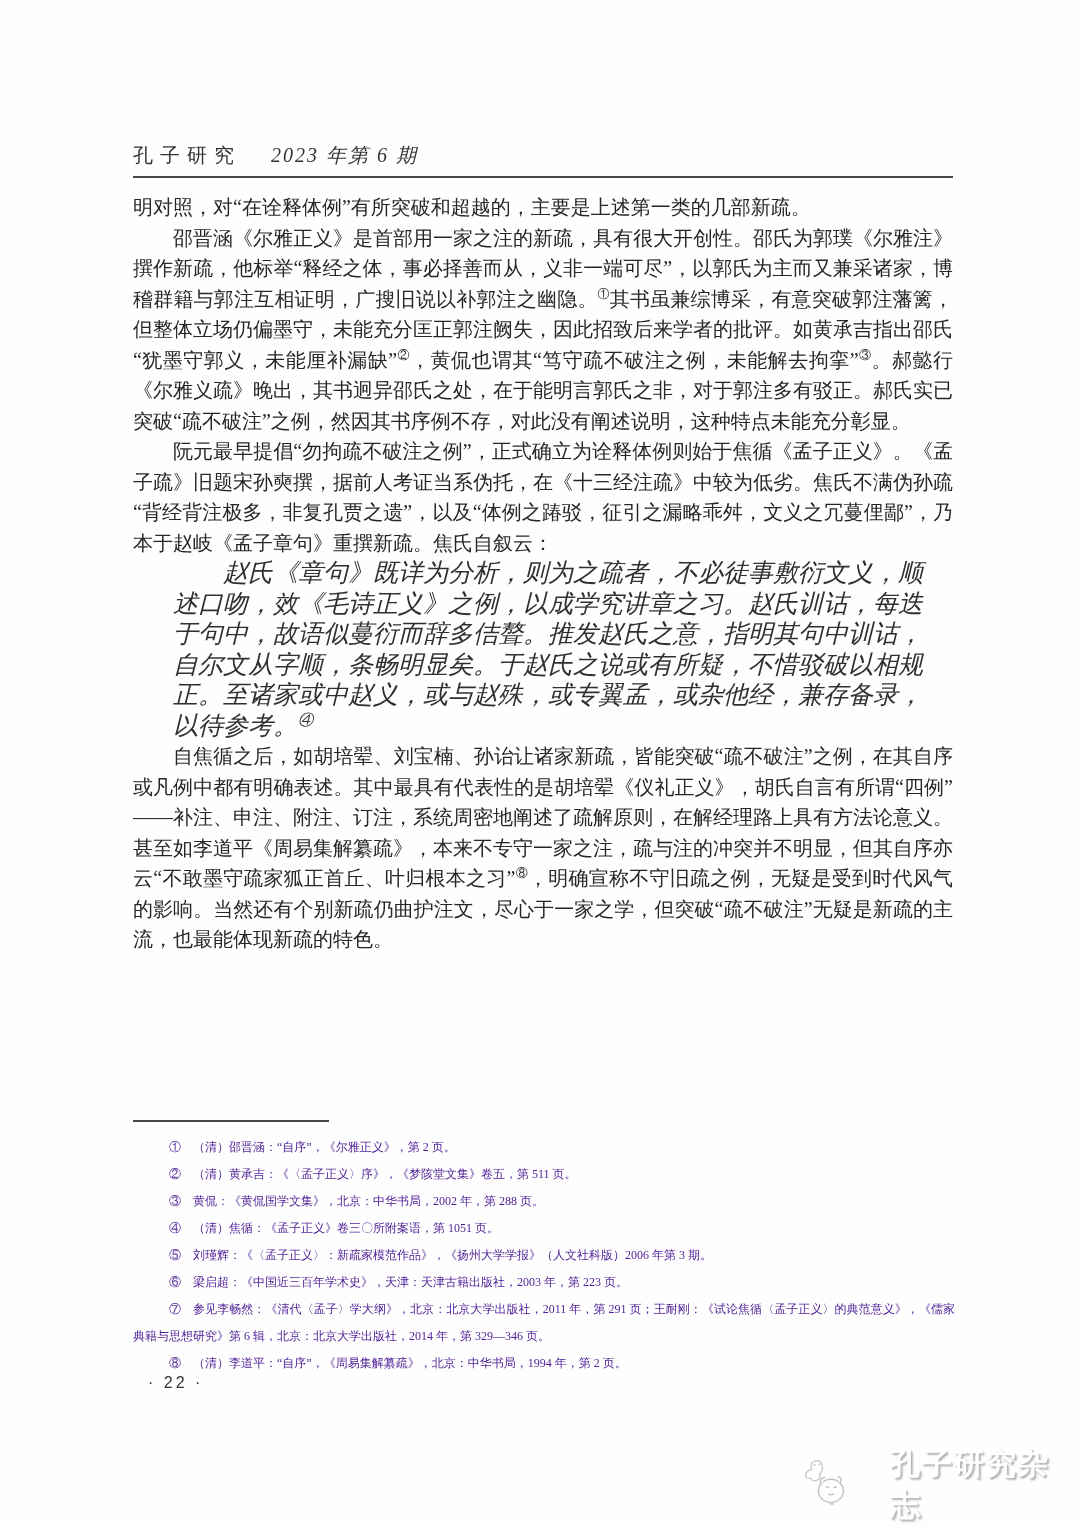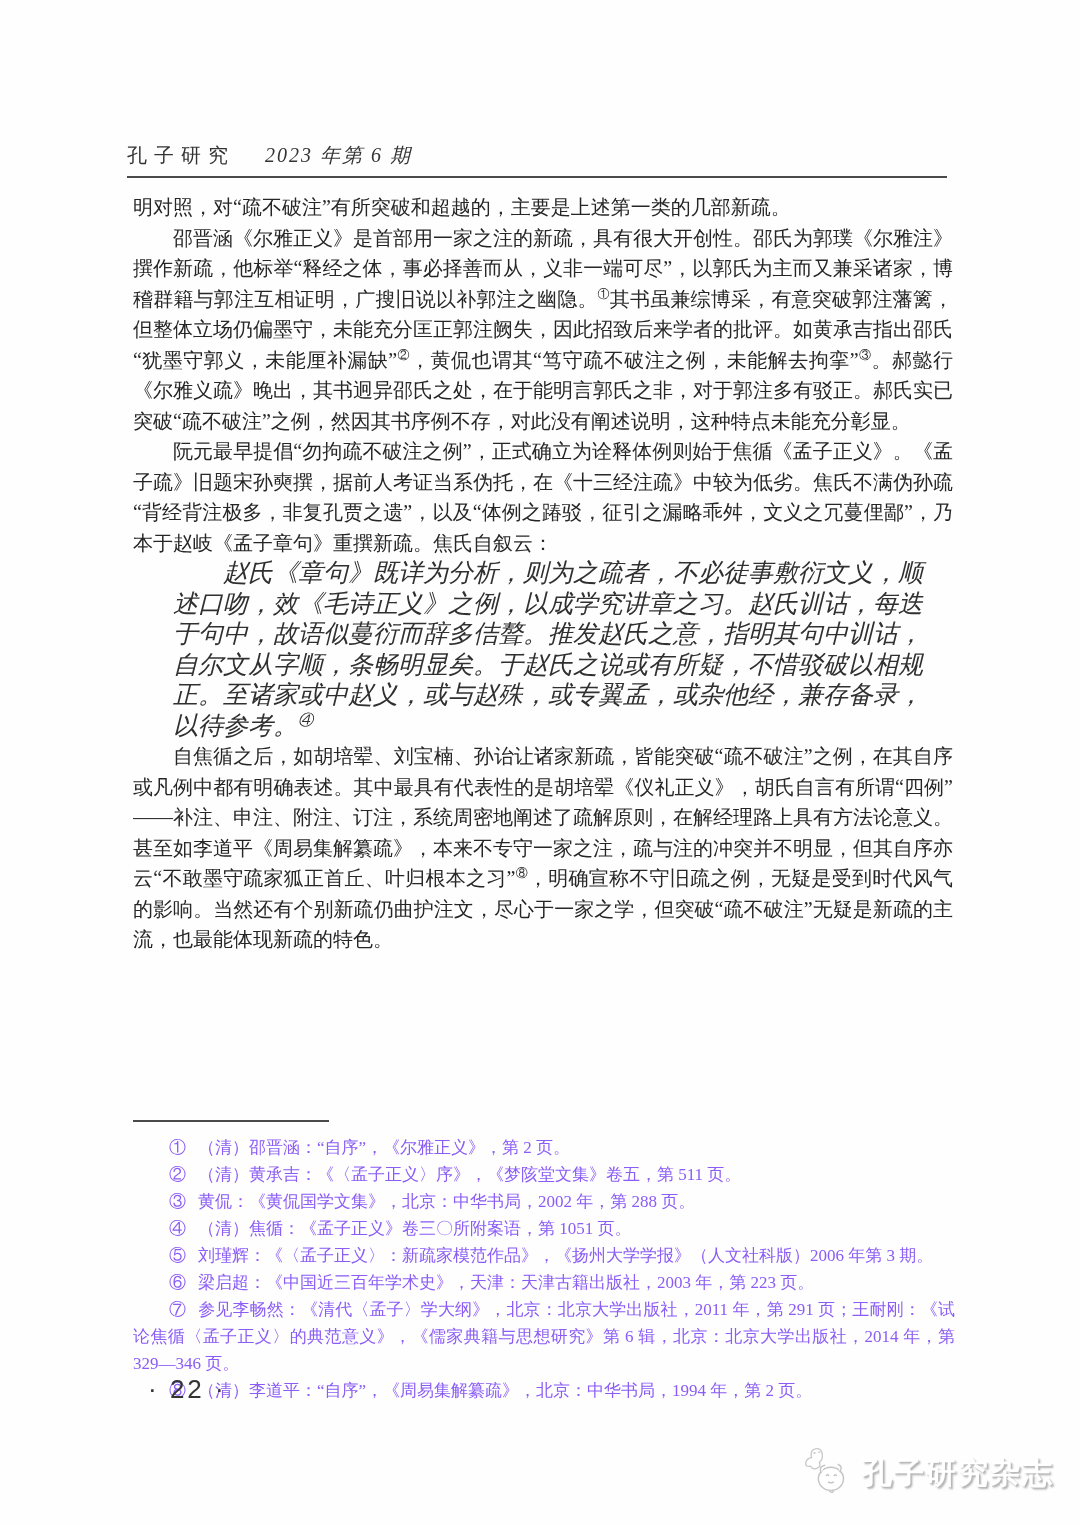--- a/index.html
+++ b/index.html
@@ -5,21 +5,21 @@
   html,body{margin:0;padding:0;}
   body{
     width:1080px;height:1526px;
     background:#fefefe;
     position:relative;
     overflow:hidden;
     font-family:"Liberation Serif","DejaVu Serif",serif;
     color:#2a2a2a;
   }
   .page-header{
-    position:absolute;left:127px;top:142px;width:820px;
+    position:absolute;left:133px;top:142px;width:820px;
     border-bottom:2px solid #4a4a4a;
     padding-bottom:7px;
     font-size:20px;color:#333;
     display:flex;align-items:baseline;
   }
   .journal-name{letter-spacing:7px;margin-right:30px;}
   .issue-label{letter-spacing:2px;font-style:italic;}
   .article-body{
     position:absolute;left:133px;top:192px;width:820px;
     max-height:926px;overflow:hidden;
@@ -41,54 +41,55 @@
     font-size:0.6em;
     vertical-align:super;
     line-height:0;
   }
   .footnote-rule{
     position:absolute;left:133px;top:1120px;width:196px;
     border-top:2px solid #4a4a4a;height:0;
   }
   .footnotes{
     position:absolute;left:133px;top:1134px;width:822px;
-    font-size:17px;line-height:27px;
+    font-size:12px;line-height:27px;
     text-align:justify;text-justify:inter-ideograph;
-    color:#8b5cf6;
+    color:#4c1d95;
   }
   .footnote{text-indent:36px;}
   .fn-marker{margin-right:12px;}
   .page-number{
     position:absolute;left:148px;top:1374px;
-    font-size:26px;letter-spacing:3px;color:#333;
+    font-size:16px;letter-spacing:3px;color:#333;
     font-family:"Liberation Sans","DejaVu Sans",sans-serif;
   }
   .watermark{
     position:absolute;left:800px;top:1444px;
     display:flex;align-items:center;gap:4px;
   }
   .watermark-logo{width:58px;height:58px;flex:0 0 auto;}
   .watermark-text{
     font-size:30px;letter-spacing:2px;
     color:#ffffff;
     text-shadow:2px 2px 2px #b4b4b4, 1px 1px 0 #d8d8d8;
     font-family:"Liberation Sans","DejaVu Sans",sans-serif;
     font-weight:bold;
+    margin-left:28px;
   }
 </style>
 </head>
 <body>
 
 <header class="page-header">
   <span class="journal-name">孔子研究</span>
   <span class="issue-label">2023 年第 6 期</span>
 </header>
 
 <main class="article-body" id="article-body">
-    <p class="continuation">明对照，对“疏不破注”有所突破和超越的，主要是上述第一类的几部新疏。</p>
+    <p class="continuation">明对照，对“在诠释体例”有所突破和超越的，主要是上述第一类的几部新疏。</p>
     <p class="body">邵晋涵《尔雅正义》是首部用一家之注的新疏，具有很大开创性。邵氏为郭璞《尔雅注》撰作新疏，他标举“释经之体，事必择善而从，义非一端可尽”，以郭氏为主而又兼采诸家，博稽群籍与郭注互相证明，广搜旧说以补郭注之幽隐。<sup>①</sup>其书虽兼综博采，有意突破郭注藩篱，但整体立场仍偏墨守，未能充分匡正郭注阙失，因此招致后来学者的批评。如黄承吉指出邵氏“犹墨守郭义，未能厘补漏缺”<sup>②</sup>，黄侃也谓其“笃守疏不破注之例，未能解去拘挛”<sup>③</sup>。郝懿行《尔雅义疏》晚出，其书迥异邵氏之处，在于能明言郭氏之非，对于郭注多有驳正。郝氏实已突破“疏不破注”之例，然因其书序例不存，对此没有阐述说明，这种特点未能充分彰显。</p>
     <p class="body">阮元最早提倡“勿拘疏不破注之例”，正式确立为诠释体例则始于焦循《孟子正义》。《孟子疏》旧题宋孙奭撰，据前人考证当系伪托，在《十三经注疏》中较为低劣。焦氏不满伪孙疏“背经背注极多，非复孔贾之遗”，以及“体例之踳驳，征引之漏略乖舛，文义之冗蔓俚鄙”，乃本于赵岐《孟子章句》重撰新疏。焦氏自叙云：</p>
     <p class="quote">赵氏《章句》既详为分析，则为之疏者，不必徒事敷衍文义，顺述口吻，效《毛诗正义》之例，以成学究讲章之习。赵氏训诂，每迭于句中，故语似蔓衍而辞多佶聱。推发赵氏之意，指明其句中训诂，自尔文从字顺，条畅明显矣。于赵氏之说或有所疑，不惜驳破以相规正。至诸家或中赵义，或与赵殊，或专翼孟，或杂他经，兼存备录，以待参考。<sup>④</sup></p>
     <p class="body">自焦循之后，如胡培翚、刘宝楠、孙诒让诸家新疏，皆能突破“疏不破注”之例，在其自序或凡例中都有明确表述。其中最具有代表性的是胡培翚《仪礼正义》，胡氏自言有所谓“四例”——补注、申注、附注、订注，系统周密地阐述了疏解原则，在解经理路上具有方法论意义。甚至如李道平《周易集解纂疏》，本来不专守一家之注，疏与注的冲突并不明显，但其自序亦云“不敢墨守疏家狐正首丘、叶归根本之习”<sup>⑧</sup>，明确宣称不守旧疏之例，无疑是受到时代风气的影响。当然还有个别新疏仍曲护注文，尽心于一家之学，但突破“疏不破注”无疑是新疏的主流，也最能体现新疏的特色。</p>
   </main>
 
 <div class="footnote-rule"></div>
 
 <section class="footnotes" id="footnotes">
     <div class="footnote"><span class="fn-marker">①</span><span class="fn-text">（清）邵晋涵：“自序”，《尔雅正义》，第 2 页。</span></div>

